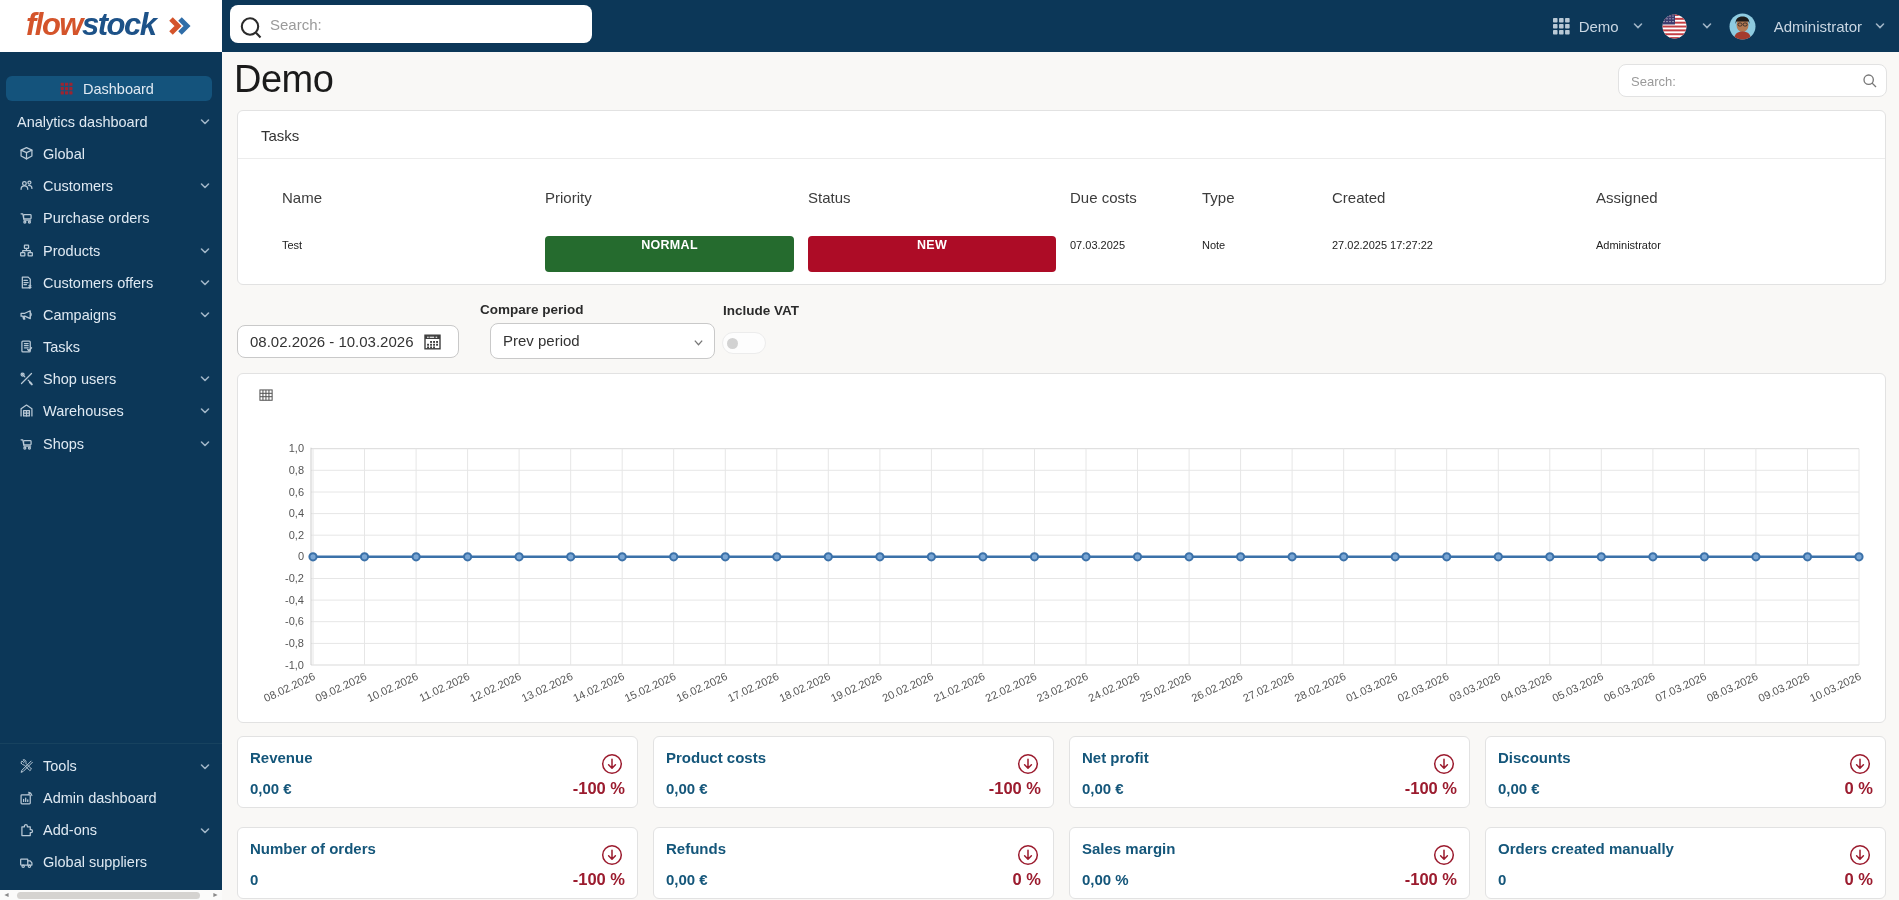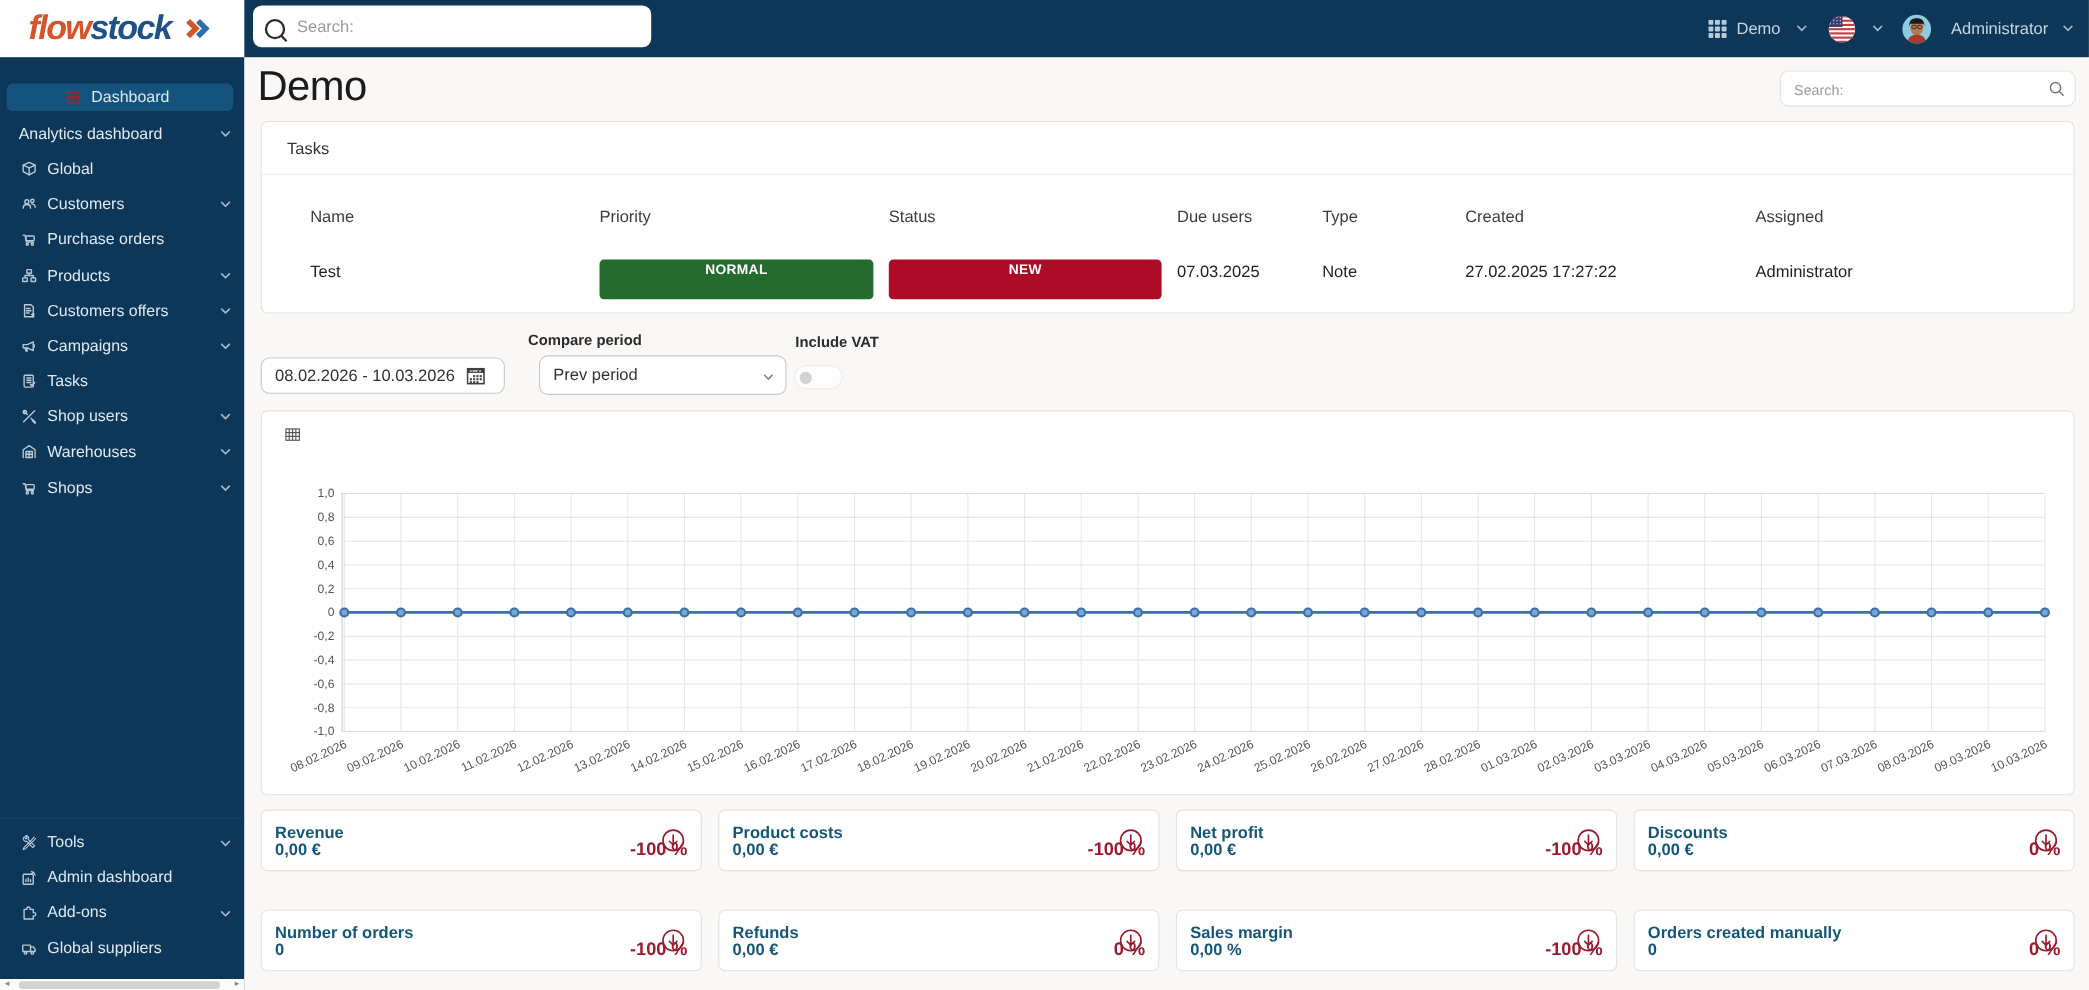--- a/index.html
+++ b/index.html
@@ -21,26 +21,26 @@
 #hright { position:absolute; right:0; top:0; height:52px; display:flex; align-items:center; color:#c9d6e2; font-size:15px; }
 #main { position:absolute; left:222px; top:52px; width:1677px; height:848px; }
 h1 { position:absolute; left:12px; top:6px; font-size:38px; font-weight:400; color:#1b1b1b; letter-spacing:-0.5px; }
 #csearch { position:absolute; left:1396px; top:12px; width:269px; height:33px; background:#fff; border:1px solid #e2e2e2; border-radius:8px; }
 #csearch .ph { position:absolute; left:12px; top:9px; font-size:13px; color:#9a9a9a; }
 .card { position:absolute; background:#fff; border:1px solid #e2e2e2; border-radius:6px; }
 #tasks { left:15px; top:58px; width:1649px; height:175px; }
 #tasks .thead { position:absolute; left:0; top:0; width:100%; height:48px; border-bottom:1px solid #ececec; }
 #tasks .ttitle { position:absolute; left:23px; top:16px; font-size:15px; color:#333; }
 .tcol { position:absolute; font-size:15px; color:#3c3c3c; }
-.trow { position:absolute; font-size:15px; color:#222; }
+.trow { position:absolute; font-size:11px; color:#222; }
 .badge { position:absolute; height:36px; border-radius:4px; color:#fff; font-size:12.5px; font-weight:700; text-align:center; line-height:18px; letter-spacing:0.3px; }
 .flabel { position:absolute; font-size:13.5px; font-weight:700; color:#2b2b2b; }
 .finput { position:absolute; background:#fff; border:1px solid #c9c9c9; border-radius:8px; font-size:15px; color:#333; }
 #chartcard { left:15px; top:321px; width:1649px; height:350px; }
-.stat { position:absolute; width:401px; height:56px; background:#fff; border:1px solid #e2e2e2; border-radius:6px;padding-left:33px; }
+.stat { position:absolute; width:401px; height:72px; background:#fff; border:1px solid #e2e2e2; border-radius:6px;padding-left:33px; }
 .stitle { position:absolute; left:12px; top:12px; font-size:15px; font-weight:700; color:#14567a; }
 .sval { position:absolute; left:12px; bottom:10px; font-size:15px; font-weight:700; color:#14567a; }
 .sarrow { position:absolute; right:14px; top:16px; }
 .spct { position:absolute; right:12px; bottom:9px; font-size:16.5px; font-weight:700; color:#9b1b2e; }
 </style></head>
 <body>
 <div id="header">
   <div id="hsearch">
     <svg width="26" height="26" viewBox="0 0 26 26" style="position:absolute;left:9px;top:11px">
         <circle cx="11" cy="10.5" r="8.2" fill="none" stroke="#2b2b2b" stroke-width="2.1"></circle>
@@ -339,21 +339,21 @@
         <line x1="15.2" y1="15.2" x2="21" y2="21" stroke="#777" stroke-width="2"></line>
       </svg>
   </div>
   <div class="card" id="tasks">
     <div class="thead">
         <div class="ttitle">Tasks</div>
       </div>
     <div class="tcol" style="left:44px;top:78px">Name</div>
     <div class="tcol" style="left:307px;top:78px">Priority</div>
     <div class="tcol" style="left:570px;top:78px">Status</div>
-    <div class="tcol" style="left:832px;top:78px">Due users</div>
+    <div class="tcol" style="left:832px;top:78px">Due costs</div>
     <div class="tcol" style="left:964px;top:78px">Type</div>
     <div class="tcol" style="left:1094px;top:78px">Created</div>
     <div class="tcol" style="left:1358px;top:78px">Assigned</div>
     <div class="trow" style="left:44px;top:128px">Test</div>
     <div class="badge" style="left:307px;top:125px;width:249px;background:#256b2e">NORMAL</div>
     <div class="badge" style="left:570px;top:125px;width:248px;background:#ad0c26">NEW</div>
     <div class="trow" style="left:832px;top:128px">07.03.2025</div>
     <div class="trow" style="left:964px;top:128px">Note</div>
     <div class="trow" style="left:1094px;top:128px">27.02.2025 17:27:22</div>
     <div class="trow" style="left:1358px;top:128px">Administrator</div>

